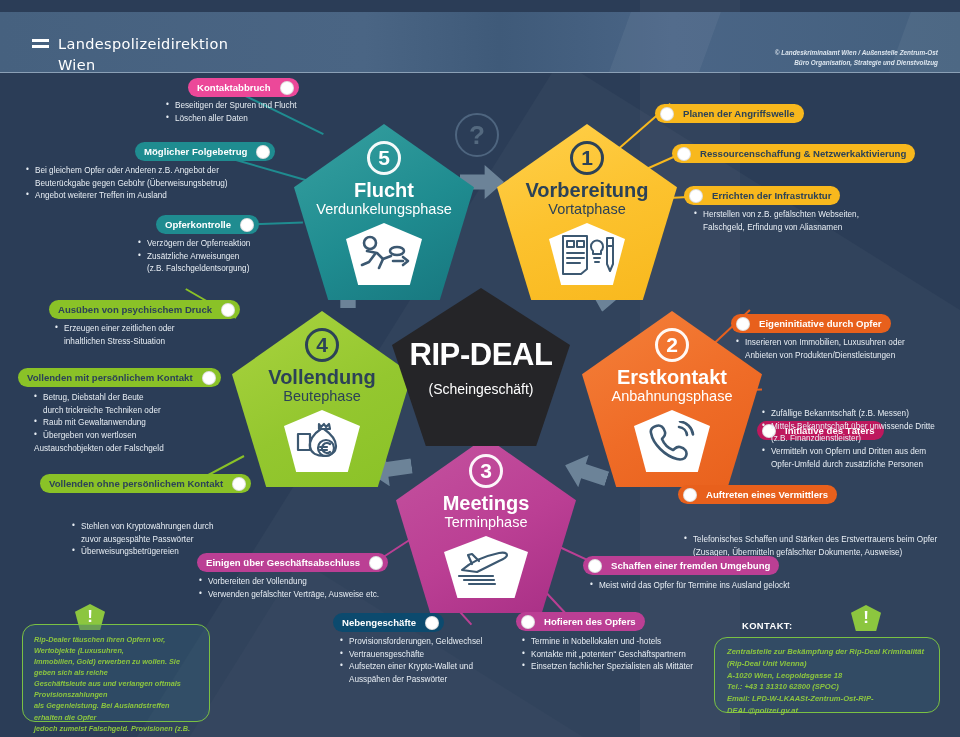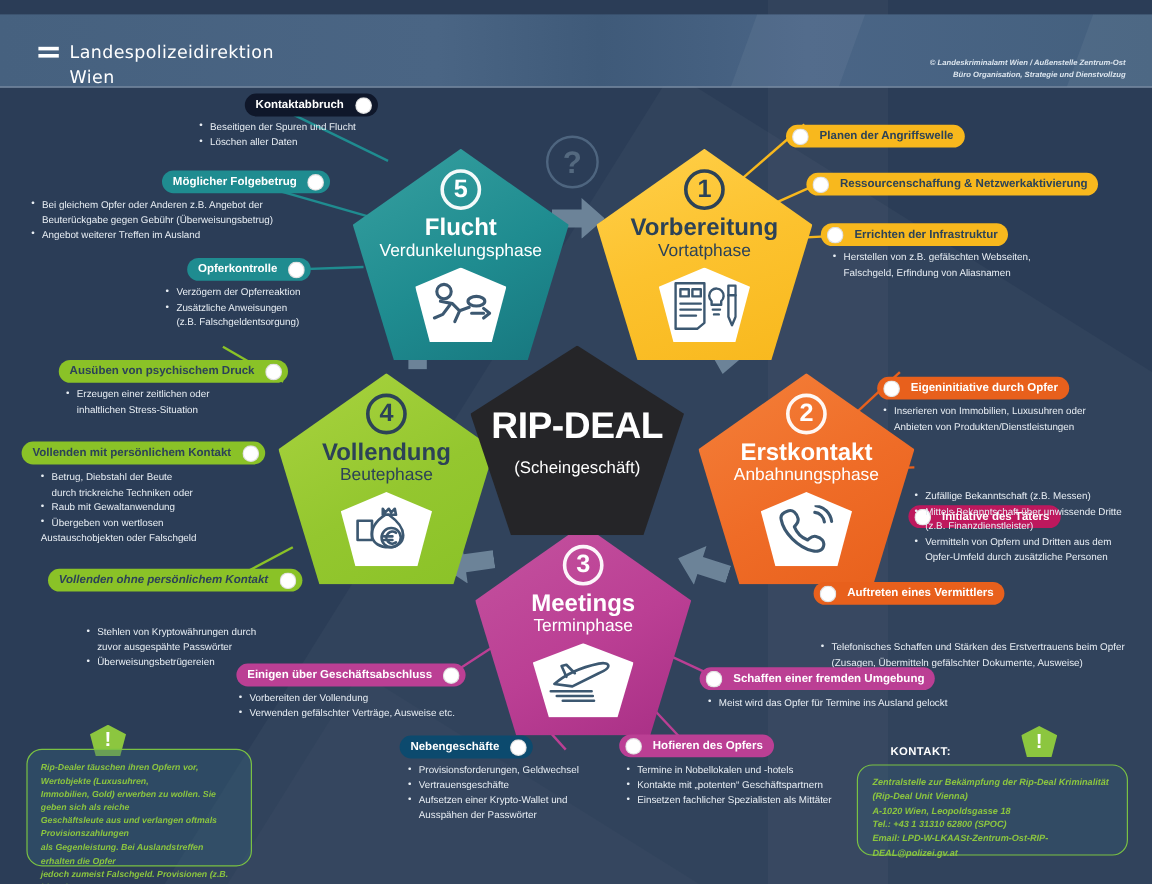--- a/index.html
+++ b/index.html
@@ -238,21 +238,21 @@
         <path d="M35 24 a5 5 0 1 0 0 8 M25 27 h7 M25 30 h7"></path>
       </svg>
     </div>
   </div>
 
   <div class="center-pent">
     <div class="big">RIP-DEAL</div>
     <div class="small">(Scheingeschäft)</div>
   </div>
 
-  <div class="pill" style="left:204px;top:78px;background:#0f172a;color:#fff;padding-right:5px;">
+  <div class="pill" style="left:188px;top:78px;background:#ec4899;color:#fff;padding-right:5px;">
     <span class="lbl">Kontaktabbruch</span>
     <span class="dot"></span>
   </div>
   <div class="bullets" style="left:166px;top:100px;width:190px;">
     <div class="b">Beseitigen der Spuren und Flucht</div>
     <div class="b">Löschen aller Daten</div>
   </div>
 
   <div class="pill" style="left:135px;top:142px;background:#1f8c90;color:#fff;padding-right:5px;">
     <span class="lbl">Möglicher Folgebetrug</span>
@@ -373,21 +373,21 @@
     <span class="dot"></span>
   </div>
   <div class="bullets" style="left:34px;top:392px;width:210px;">
     <div class="b">Betrug, Diebstahl der Beute</div>
     <div class="cont">durch trickreiche Techniken oder</div>
     <div class="b">Raub mit Gewaltanwendung</div>
     <div class="b">Übergeben von wertlosen</div>
     <div class="cont" style="padding-left:0">Austauschobjekten oder Falschgeld</div>
   </div>
 
-  <div class="pill" style="left:40px;top:474px;background:#8ac227;color:#2c4257;padding-right:5px;font-style:italic;">
+  <div class="pill" style="left:40px;top:474px;background:#8ac227;color:#2c4257;padding-right:5px;">
     <span class="lbl">Vollenden ohne persönlichem Kontakt</span>
     <span class="dot"></span>
   </div>
   <div class="bullets" style="left:72px;top:497px;width:210px;margin-top:24px;">
     <div class="b">Stehlen von Kryptowährungen durch</div>
     <div class="cont">zuvor ausgespähte Passwörter</div>
     <div class="b">Überweisungsbetrügereien</div>
   </div>
 
   <div class="excl" style="left:75px;top:604px;">

